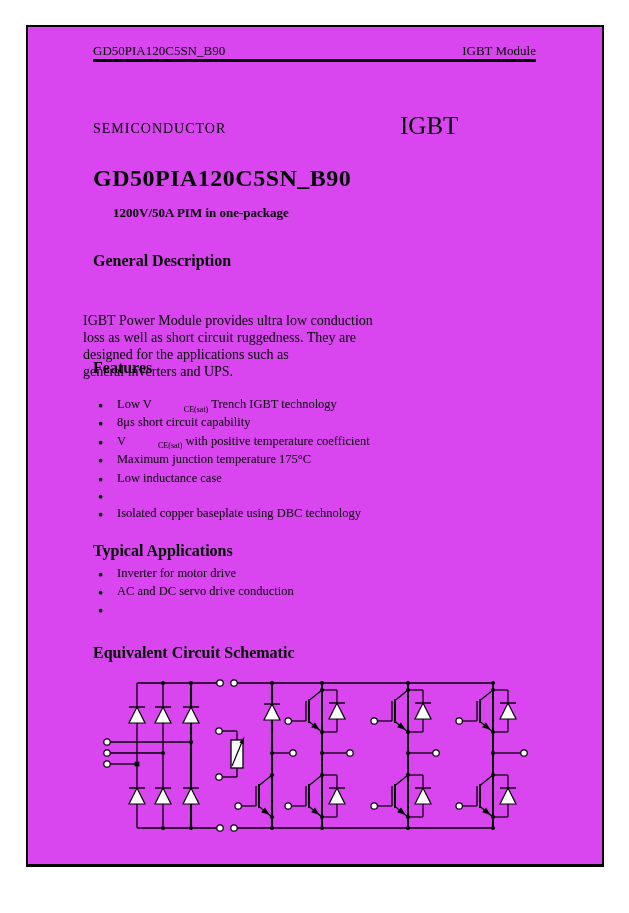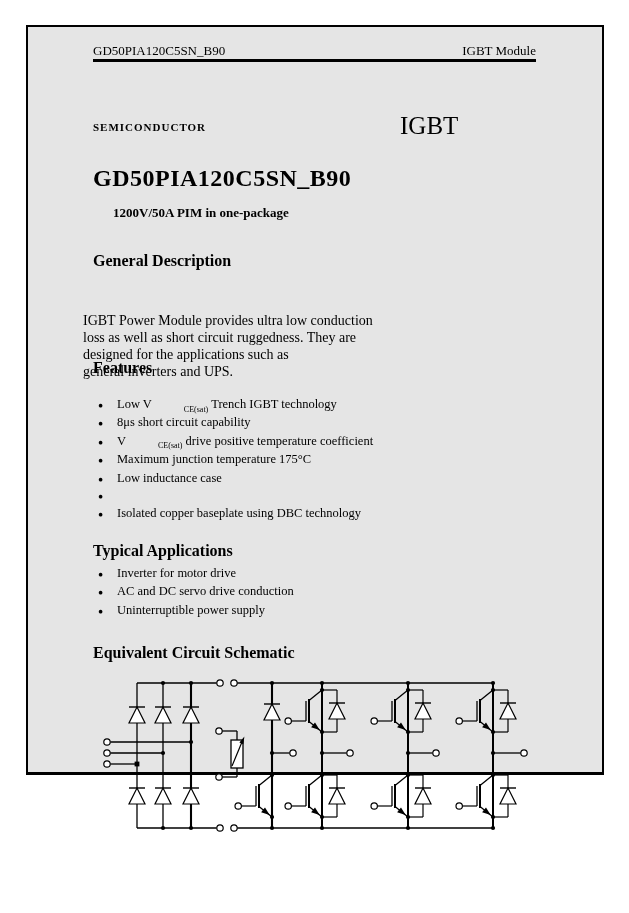--- a/index.html
+++ b/index.html
@@ -2,28 +2,28 @@
 <html><head>
 <meta charset="utf-8">
 <style>
   html,body { margin:0; padding:0; background:#ffffff; }
   body {
     width:629px; height:913px; position:relative;
     font-family:"Liberation Serif", serif; color:#000;
     -webkit-font-smoothing:none;
   }
   .frame {
-    position:absolute; left:26px; top:25px; width:578px; height:750px;
+    position:absolute; left:26px; top:25px; width:578px; height:842px;
     border:2px solid #000; border-bottom-width:3px; box-sizing:border-box;
-    background:#e5e5e5;
+    background:#d946ef;
   }
   .abs { position:absolute; }
   .hdr-row { left:65px; top:16px; width:443px; display:flex; justify-content:space-between; font-size:13px; }
   .hdr-rule { left:65px; top:32px; width:443px; height:3px; background:#000; }
-  .company { left:65px; top:94px; font-size:11px; font-weight:bold; letter-spacing:1px; }
+  .company { left:65px; top:94px; font-size:14px; font-weight:normal; letter-spacing:1px; }
   .family  { left:372px; top:85px; font-size:25px; font-weight:normal; }
   .title   { left:65px; top:138px; font-size:24px; font-weight:bold; letter-spacing:0.5px; }
   .subtitle{ left:65px; top:178px; font-size:13px; font-weight:bold;margin-left:20px; }
   h2 { margin:0; font-size:16px; font-weight:bold; }
   .h-gd  { left:65px; top:225px; }
   .h-ft  { left:65px; top:332px; }
   .h-ap  { left:65px; top:515px; }
   .h-sc  { left:65px; top:617px; }
   .gd-text {
     left:55px; top:253px; width:340px;
@@ -65,21 +65,21 @@
     <li>
         <span class="bullet">●</span>
         <span><span>Low V</span><sub>CE(sat)</sub><span> Trench IGBT technology</span></span>
       </li>
     <li>
         <span class="bullet">●</span>
         <span><span>8μs short circuit capability</span><sub></sub><span></span></span>
       </li>
     <li>
         <span class="bullet">●</span>
-        <span><span>V</span><sub>CE(sat)</sub><span> drive positive temperature coefficient</span></span>
+        <span><span>V</span><sub>CE(sat)</sub><span> with positive temperature coefficient</span></span>
       </li>
     <li>
         <span class="bullet">●</span>
         <span><span>Maximum junction temperature 175°C</span><sub></sub><span></span></span>
       </li>
     <li>
         <span class="bullet">●</span>
         <span><span>Low inductance case</span><sub></sub><span></span></span>
       </li>
     <li>
@@ -96,21 +96,20 @@
     <li>
         <span class="bullet">●</span>
         <span>Inverter for motor drive</span>
       </li>
     <li>
         <span class="bullet">●</span>
         <span>AC and DC servo drive conduction</span>
       </li>
     <li>
         <span class="bullet">●</span>
-        <span>Uninterruptible power supply</span>
       </li>
   </ul>
 
   <h2 class="abs h-sc">Equivalent Circuit Schematic</h2>
 
   <svg class="abs schematic" width="485" height="205" viewBox="0 0 485 205" xmlns="http://www.w3.org/2000/svg">
     <defs>
 
       <g id="d">
         <path d="M -8 8 L 8 8 L 0 -8 Z" fill="#fff" stroke="#000" stroke-width="1.2"></path>

